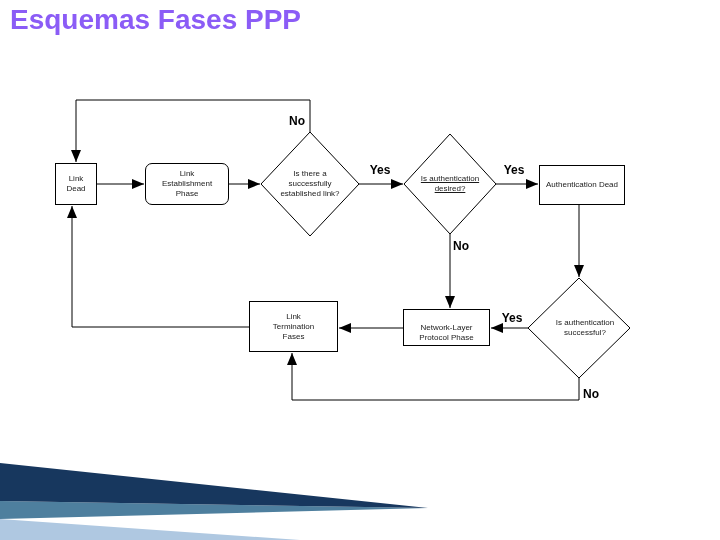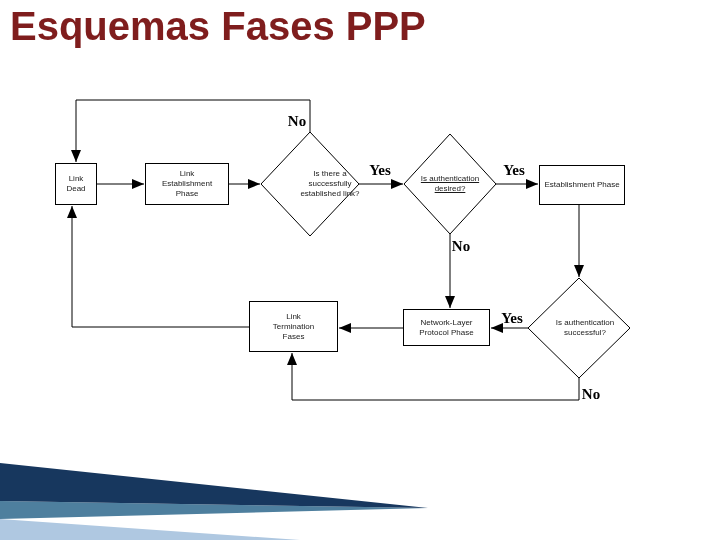--- a/index.html
+++ b/index.html
@@ -2,42 +2,42 @@
 <html><head>
 <meta charset="utf-8">
 <style>
   html,body { margin:0; padding:0; background:#888; }
   .slide {
     position:relative; width:720px; height:540px; background:#ffffff;
     overflow:hidden; font-family:"Liberation Sans", sans-serif;
   }
   .title {
     position:absolute; left:10px; top:4px; margin:0;
-    font-size:40px; font-weight:bold; color:#7f1d1d;
+    font-size:28px; font-weight:bold; color:#8b5cf6;
   }
   svg.layer { position:absolute; left:0; top:0; }
   .node {
     position:absolute; background:#fff; border:1px solid #000;
     display:flex; align-items:center; justify-content:center;
     text-align:center; font-size:8px; line-height:1.25; color:#1a1a1a;
     box-sizing:border-box;
   }
   .dlabel {
     position:absolute; transform:translate(-50%,-50%);
     text-align:center; font-size:8px; line-height:1.25; color:#1a1a1a;
   }
   .elabel {
     position:absolute; transform:translate(-50%,-50%);
-    font-size:15px; font-weight:bold; color:#000;font-family:Liberation Serif, serif;
+    font-size:12px; font-weight:bold; color:#000;
   }
   
   .n-link-dead    { left:55px;  top:163px; width:42px; height:42px; padding:2px; }
-  .n-link-est     { left:145px; top:163px; width:84px; height:42px; padding:2px 9px; }
+  .n-link-est     { left:145px; top:163px; width:84px; height:42px; padding:2px 9px;border-radius:7px; }
   .n-auth-phase   { left:539px; top:165px; width:86px; height:40px; padding:2px 4px; }
-  .n-network      { left:403px; top:309px; width:87px; height:37px; padding:2px 3px; }
+  .n-network      { left:403px; top:309px; width:87px; height:37px; padding:2px 3px;align-items:flex-end; }
   .n-termination  { left:249px; top:301px; width:89px; height:51px; padding:2px 15px; }
 </style>
 </head>
 <body>
 
 <div class="slide">
 
   <h1 class="title">Esquemas Fases PPP</h1>
 
   <svg class="layer" width="720" height="540" viewBox="0 0 720 540">
@@ -74,30 +74,30 @@
     </g>
   </svg>
 
   <div class="node n-link-dead">
     <span>Link Dead</span>
   </div>
   <div class="node n-link-est">
     <span>Link Establishment Phase</span>
   </div>
   <div class="node n-auth-phase">
-    <span>Establishment Phase</span>
+    <span>Authentication Dead</span>
   </div>
   <div class="node n-network">
     <span>Network-Layer Protocol Phase</span>
   </div>
   <div class="node n-termination">
     <span>Link Termination Fases</span>
   </div>
 
-  <div class="dlabel" style="left:310px; top:184px; width:64px;margin-left:20px;">Is there a successfully established link?</div>
+  <div class="dlabel" style="left:310px; top:184px; width:64px;">Is there a successfully established link?</div>
   <div class="dlabel" style="left:450px; top:184px; width:74px;text-decoration:underline;">Is authentication desired?</div>
   <div class="dlabel" style="left:585px; top:328px; width:74px;">Is authentication successful?</div>
 
   <div class="elabel" style="left:297px; top:121px;">No</div>
   <div class="elabel" style="left:380px; top:170px;">Yes</div>
   <div class="elabel" style="left:514px; top:170px;">Yes</div>
   <div class="elabel" style="left:461px; top:246px;">No</div>
   <div class="elabel" style="left:512px; top:318px;">Yes</div>
   <div class="elabel" style="left:591px; top:394px;">No</div>
 

